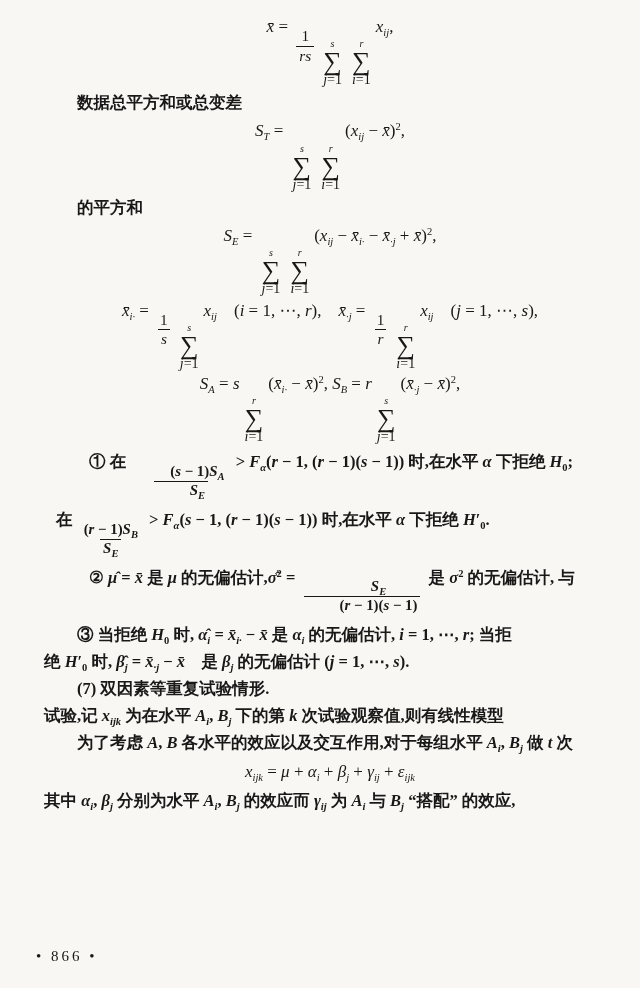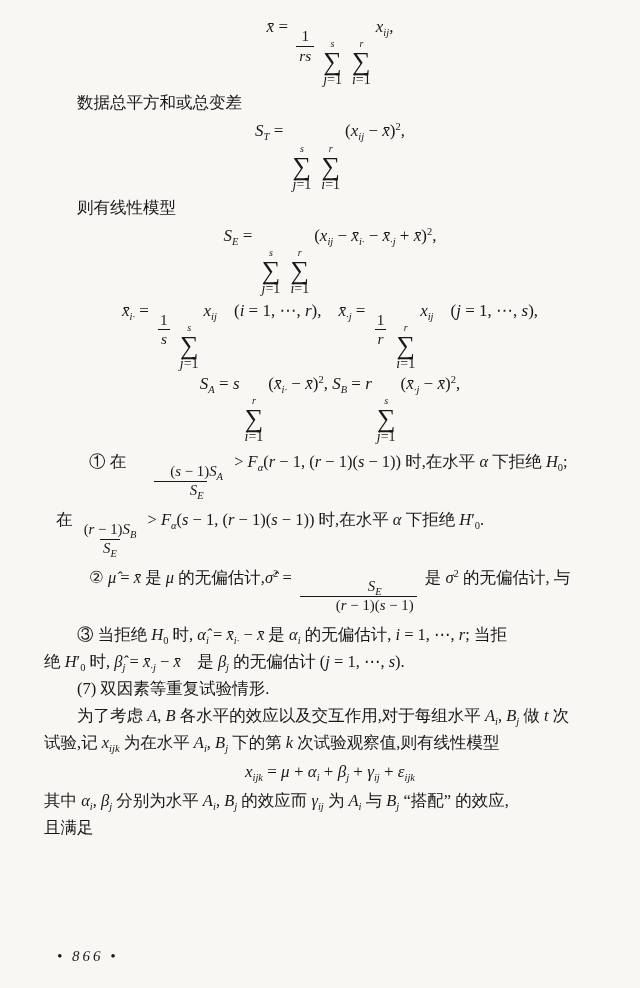--- a/index.html
+++ b/index.html
@@ -14,20 +14,21 @@
   .page {
     width: 100%; height: 100%;
     padding: 12px 24px 0 44px;
     position: relative;
   }
   .line {
     font-size: 16.5px;
     line-height: 26px;
     white-space: nowrap;
     margin: 1px 0;
+    font-weight: bold;
   }
   .ind { text-indent: 2em; }
   .mline { margin: 7px 12px; }
   .formula {
     text-align: center;
     font-size: 17px;
     margin: 6px 0;
     white-space: nowrap;
   }
   .f-tall { margin: 5px 0; }
@@ -49,24 +50,23 @@
     vertical-align: -0.9em;
     margin: 0 5px;
     line-height: 1;
   }
   .sum .u { font-size: 10px; line-height: 10px; font-style: italic; }
   .sum .g { font-size: 26px; line-height: 25px; }
   .sum .o { font-size: 14px; line-height: 11px; }
   .stray { margin-left: 64px; letter-spacing: -2px; }
   .page-number {
     position: absolute;
-    left: 57px; top: 948px;
+    left: 36px; top: 948px;
     font-size: 15px;
     letter-spacing: 3px;
-    font-style: italic;
   }
 </style>
 </head>
 <body>
 
 <div class="page">
 
   <div class="formula f-tall"><i>x̄</i> = <span class="frac">
         <span class="n">1</span>
         <span class="d"><i>rs</i></span>
@@ -85,21 +85,21 @@
   <div class="formula f-tall"><i>S<sub>T</sub></i> = <span class="sum">
         <span class="u">s</span>
         <span class="g">∑</span>
         <span class="o"><i>j</i>=1</span>
       </span><span class="sum">
         <span class="u">r</span>
         <span class="g">∑</span>
         <span class="o"><i>i</i>=1</span>
       </span>(<i>x<sub>ij</sub></i> − <i>x̄</i>)<sup>2</sup>,</div>
 
-  <div class="line ind">则有线性模型</div>
+  <div class="line ind">的平方和</div>
 
   <div class="formula f-tall"><i>S<sub>E</sub></i> = <span class="sum">
         <span class="u">s</span>
         <span class="g">∑</span>
         <span class="o"><i>j</i>=1</span>
       </span><span class="sum">
         <span class="u">r</span>
         <span class="g">∑</span>
         <span class="o"><i>i</i>=1</span>
       </span>(<i>x<sub>ij</sub></i> − <i>x̄<sub>i·</sub></i> − <i>x̄<sub>·j</sub></i> + <i>x̄</i>)<sup>2</sup>,</div>
@@ -148,26 +148,25 @@
         <span class="d">(<i>r</i> − 1)(<i>s</i> − 1)</span>
       </span> 是 <i>σ</i><sup>2</sup> 的无偏估计, 与</div>
 
 
   <div class="line ind">③ 当拒绝 <i>H</i><sub>0</sub> 时, <i>α̂<sub>i</sub></i> = <i>x̄<sub>i·</sub></i> − <i>x̄</i> 是 <i>α<sub>i</sub></i> 的无偏估计, <i>i</i> = 1, ⋯, <i>r</i>; 当拒</div>
 
   <div class="line">绝 <i>H</i>′<sub>0</sub> 时, <i>β̂<sub>j</sub></i> = <i>x̄<sub>·j</sub></i> − <i>x̄</i>　是 <i>β<sub>j</sub></i> 的无偏估计 (<i>j</i> = 1, ⋯, <i>s</i>).</div>
 
   <div class="line ind">(7) 双因素等重复试验情形.</div>
 
+  <div class="line">试验,记 <i>x<sub>ijk</sub></i> 为在水平 <i>A<sub>i</sub></i>, <i>B<sub>j</sub></i> 下的第 <i>k</i> 次试验观察值,则有线性模型</div>
+
   <div class="line ind">为了考虑 <i>A</i>, <i>B</i> 各水平的效应以及交互作用,对于每组水平 <i>A<sub>i</sub></i>, <i>B<sub>j</sub></i> 做 <i>t</i> 次</div>
-
-  <div class="line">试验,记 <i>x<sub>ijk</sub></i> 为在水平 <i>A<sub>i</sub></i>, <i>B<sub>j</sub></i> 下的第 <i>k</i> 次试验观察值,则有线性模型</div>
 
   <div class="formula"><i>x<sub>ijk</sub></i> = <i>μ</i> + <i>α<sub>i</sub></i> + <i>β<sub>j</sub></i> + <i>γ<sub>ij</sub></i> + <i>ε<sub>ijk</sub></i></div>
 
 
   <div class="line">其中 <i>α<sub>i</sub></i>, <i>β<sub>j</sub></i> 分别为水平 <i>A<sub>i</sub></i>, <i>B<sub>j</sub></i> 的效应而 <i>γ<sub>ij</sub></i> 为 <i>A<sub>i</sub></i> 与 <i>B<sub>j</sub></i> “搭配” 的效应,</div>
 
-  <div class="line">且满足</div>
 
   <div class="page-number">• 866 •</div>
 
 </div>
 
 </body></html>

